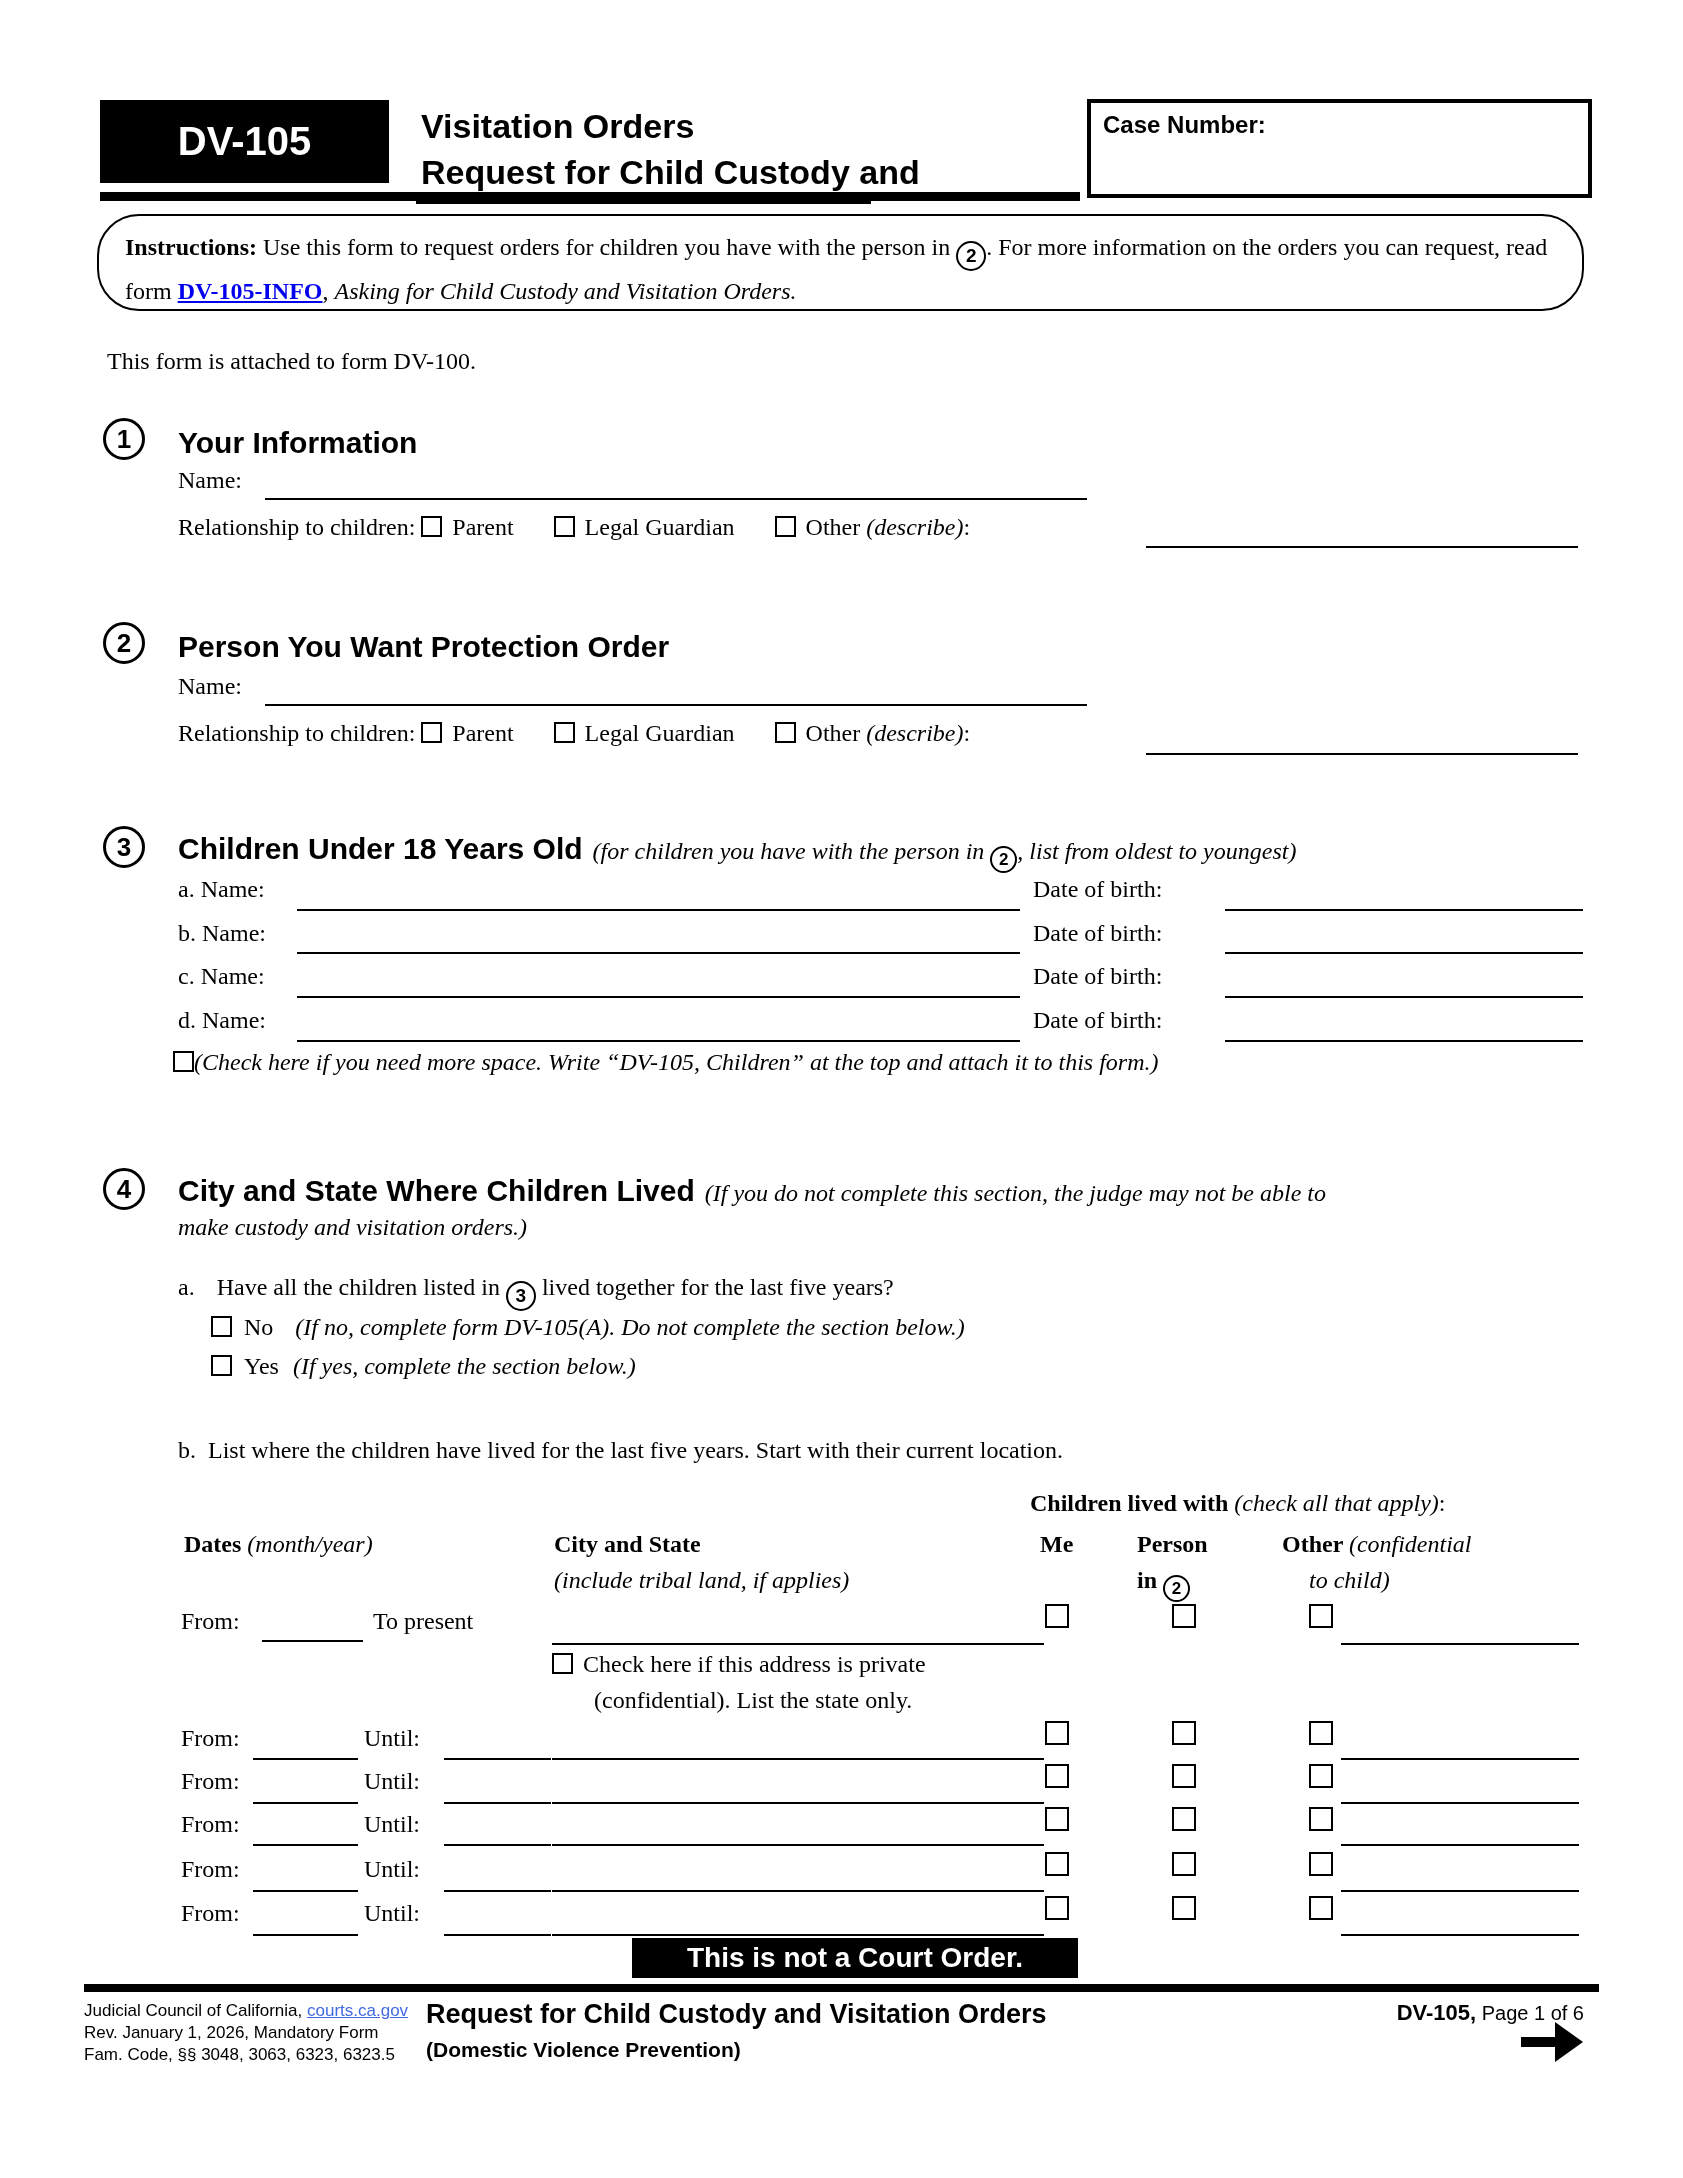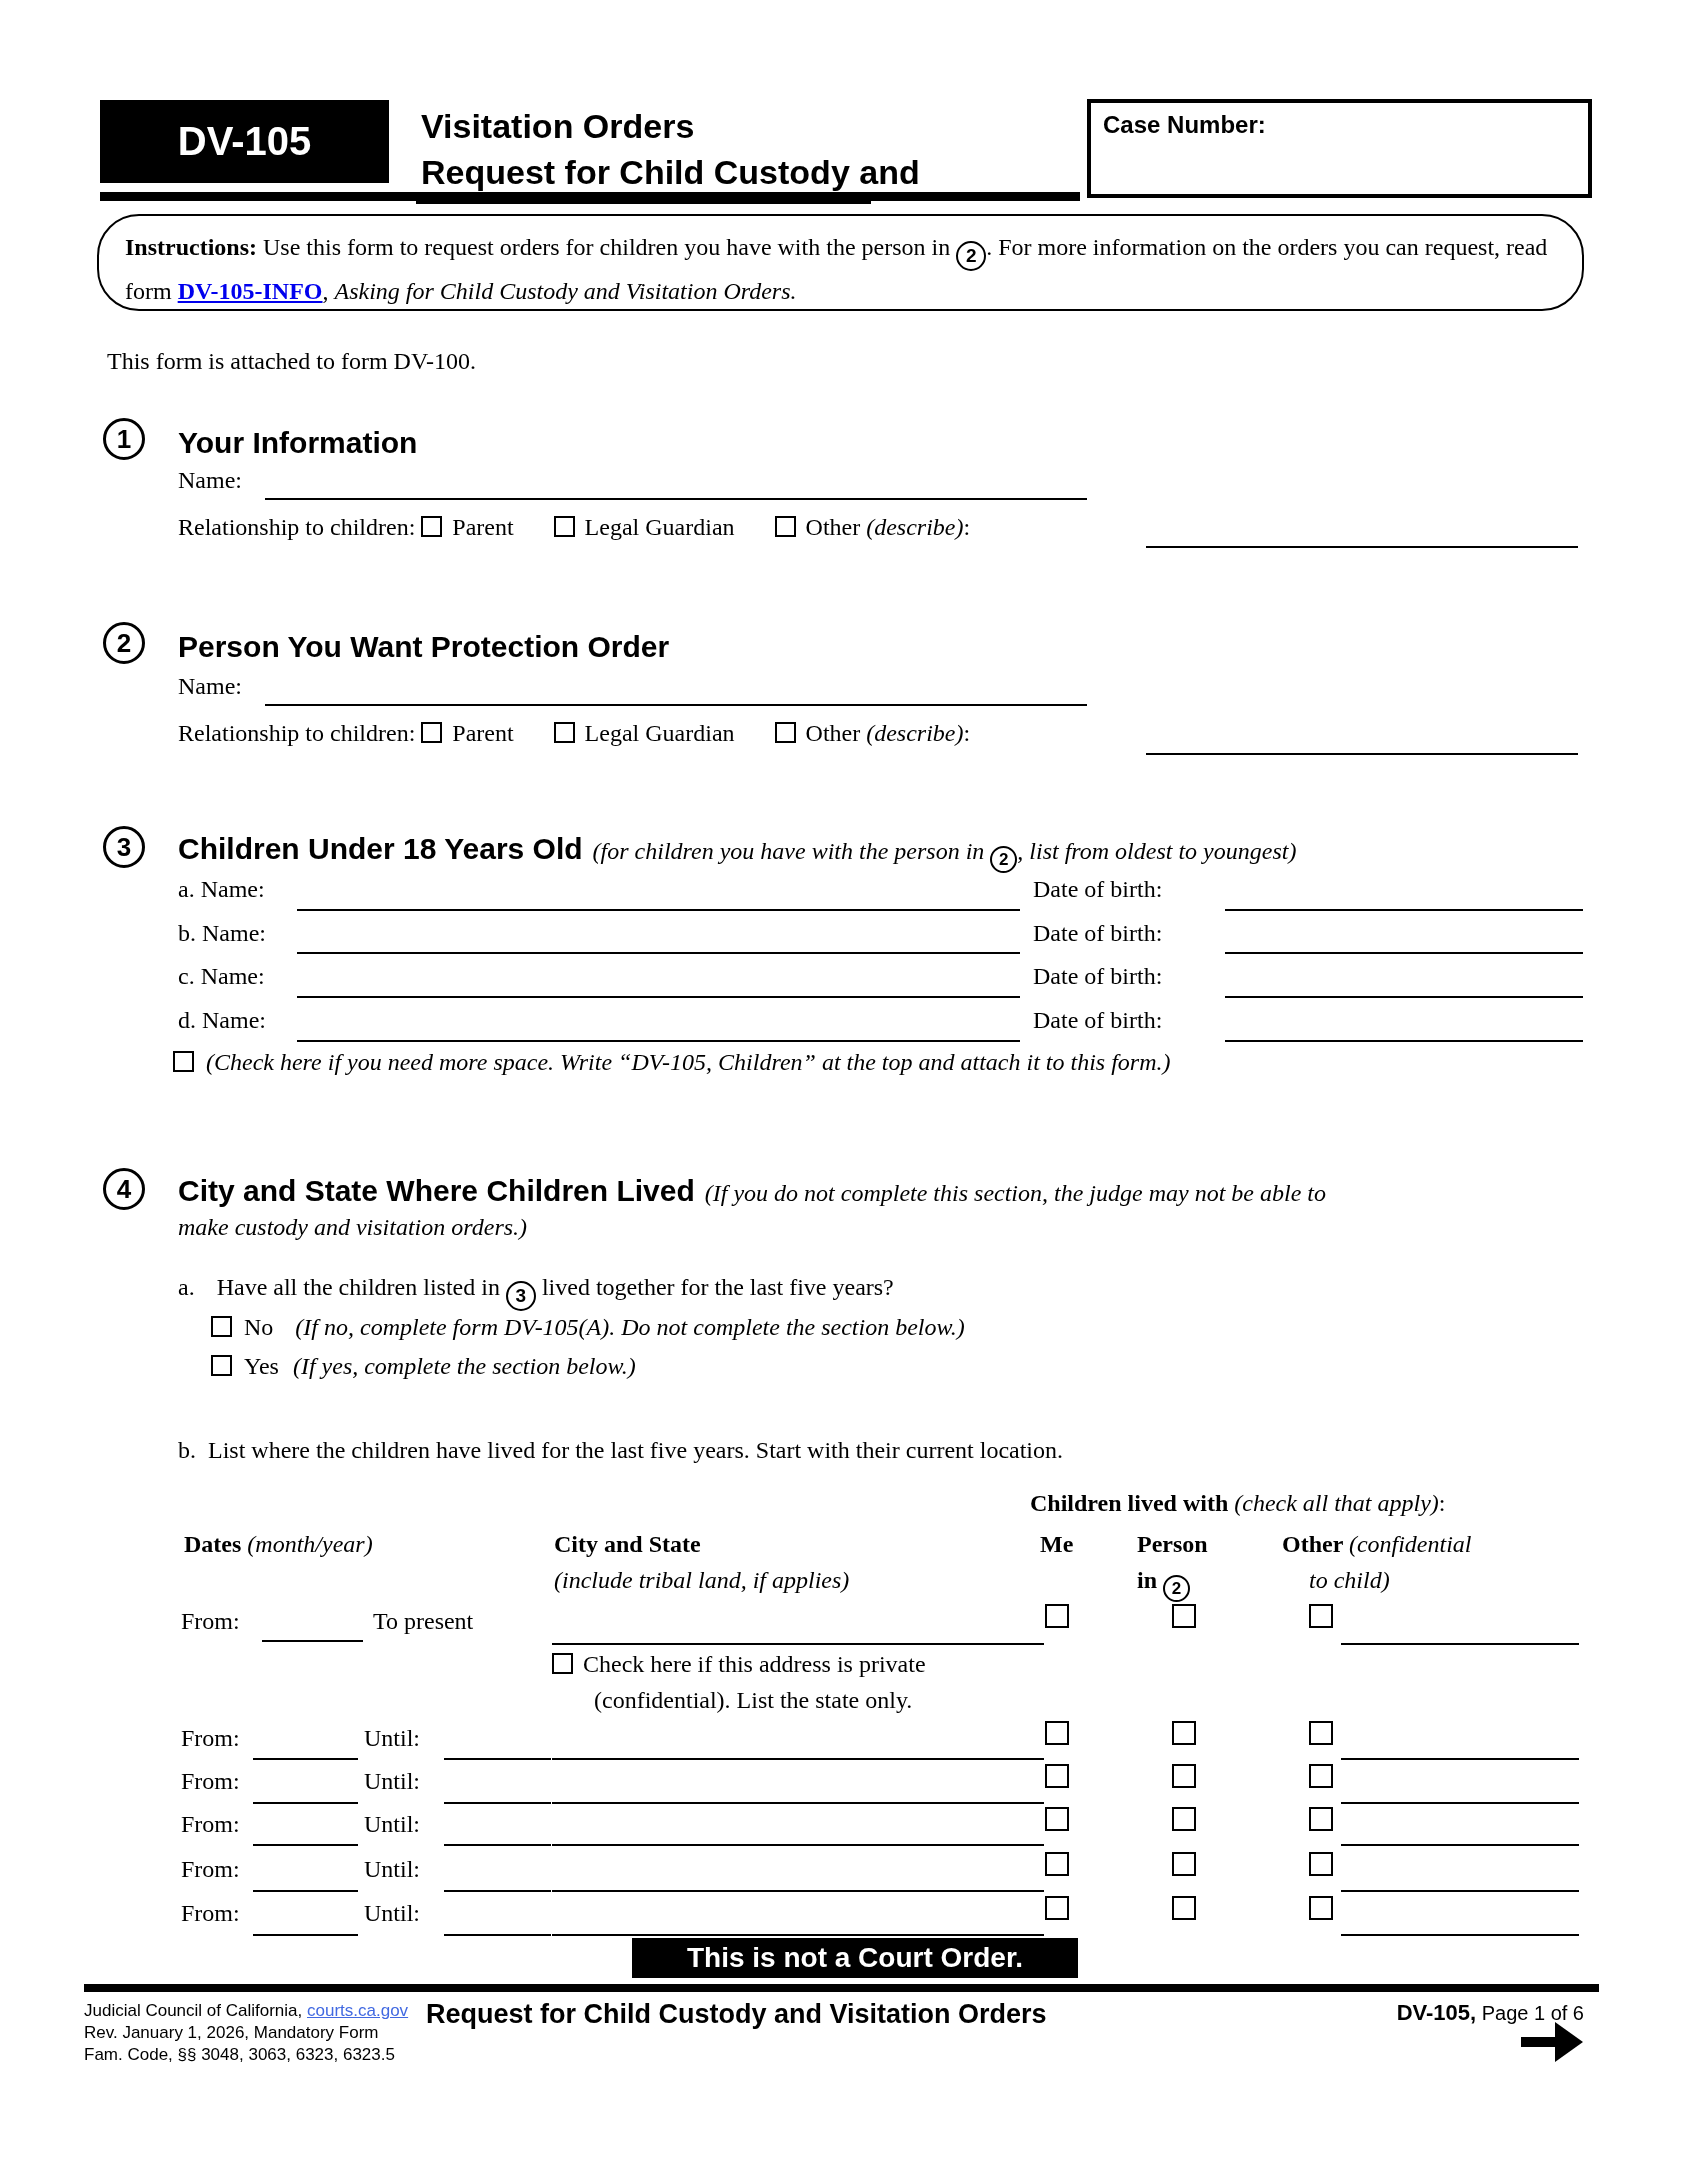--- a/index.html
+++ b/index.html
@@ -121,21 +121,21 @@
 <div class="line" style="left:297px; top:996px; width:723px;"></div>
 <div class="row" style="left:1033px; top:963px;">Date of birth:</div>
 <div class="line" style="left:1225px; top:996px; width:358px;"></div>
 
 <div class="row" style="left:178px; top:1007px;"><span>d.</span> <span>Name:</span></div>
 <div class="line" style="left:297px; top:1040px; width:723px;"></div>
 <div class="row" style="left:1033px; top:1007px;">Date of birth:</div>
 <div class="line" style="left:1225px; top:1040px; width:358px;"></div>
 
 <div class="row" style="left:173px; top:1049px;">
-  <span class="cb"></span><span class="i" style="margin-left:12px;">(Check here if you need more space. Write “DV-105, Children” at the top and attach it to this form.)</span>
+  <span class="cb"></span><span class="i" style="">(Check here if you need more space. Write “DV-105, Children” at the top and attach it to this form.)</span>
 </div>
 
 <div class="seccirc" style="left:103px; top:1168px;">
   <span>4</span>
 </div>
 <div class="sechead" style="left:178px; top:1172px;">
   <span>City and State Where Children Lived</span><span class="serif i" style="font-weight:normal; font-size:24px; margin-left:10px;">(If you do not complete this section, the judge may not be able to</span>
 </div>
 <div class="row i" style="left:178px; top:1214px;">make custody and visitation orders.)</div>
 
@@ -243,20 +243,21 @@
 <div class="line" style="left:84px; top:1984px; width:1515px; height:8px;"></div>
 
 <div class="abs fsm" style="left:84px; top:2000px;">
   <div><span>Judicial Council of California, </span><span class="link2">courts.ca.gov</span></div>
   <div>Rev. January 1, 2026, Mandatory Form</div>
   <div>Fam. Code, §§ 3048, 3063, 6323, 6323.5</div>
 </div>
 
 <div class="abs sans" style="left:426px; top:1999px; width:832px; text-align:left;">
   <div class="b" style="font-size:27px;">Request for Child Custody and Visitation Orders</div>
+  <div class="b" style="font-size:21px; margin-top:8px;">(Domestic Violence Prevention)</div>
 </div>
 
 <div class="abs sans" style="left:1317px; top:2000px; width:267px; text-align:right;">
   <span class="b" style="font-size:22px;">DV-105,</span><span style="font-size:20px;"> Page 1 of 6</span>
 </div>
 
 <div class="abs" style="left:1521px; top:2022px; width:63px; height:40px;">
   <div id="arrow-shaft"></div>
   <div id="arrow-head"></div>
 </div>

